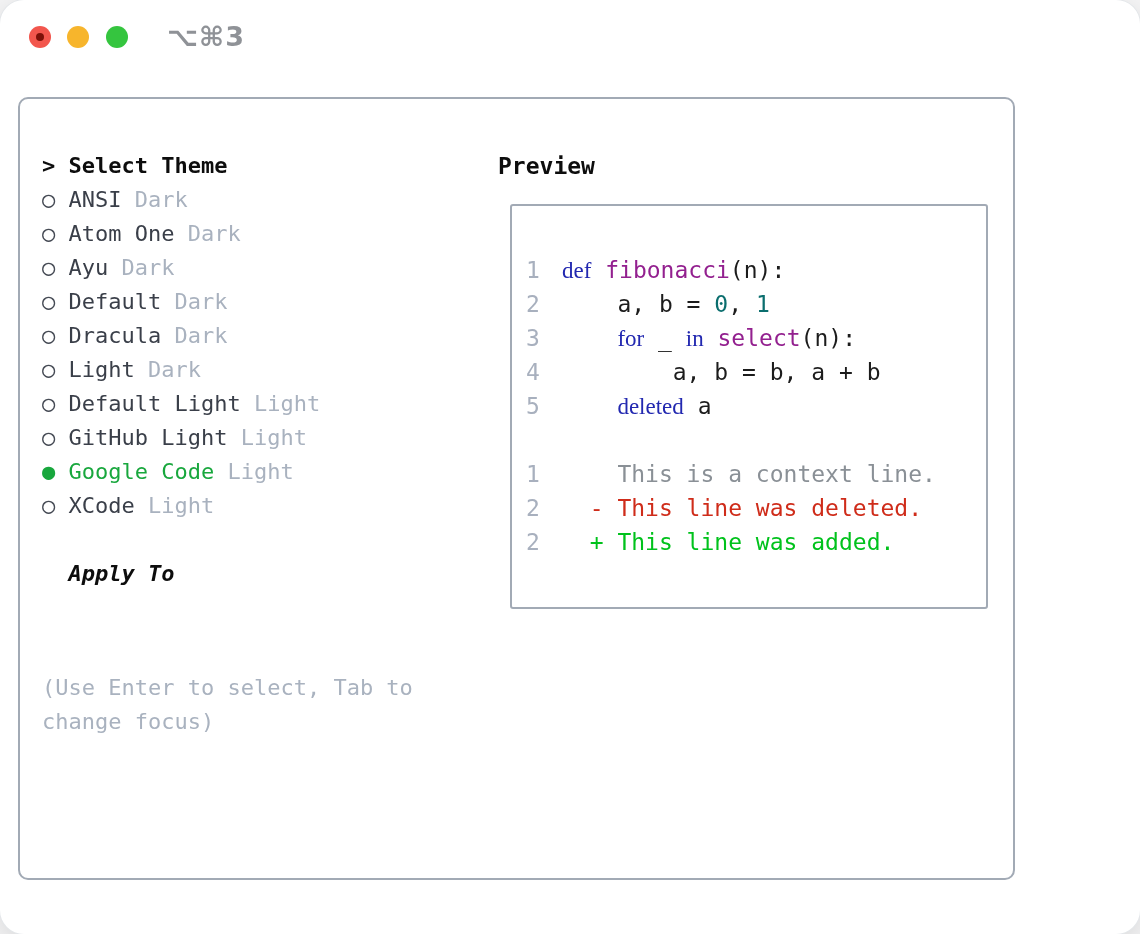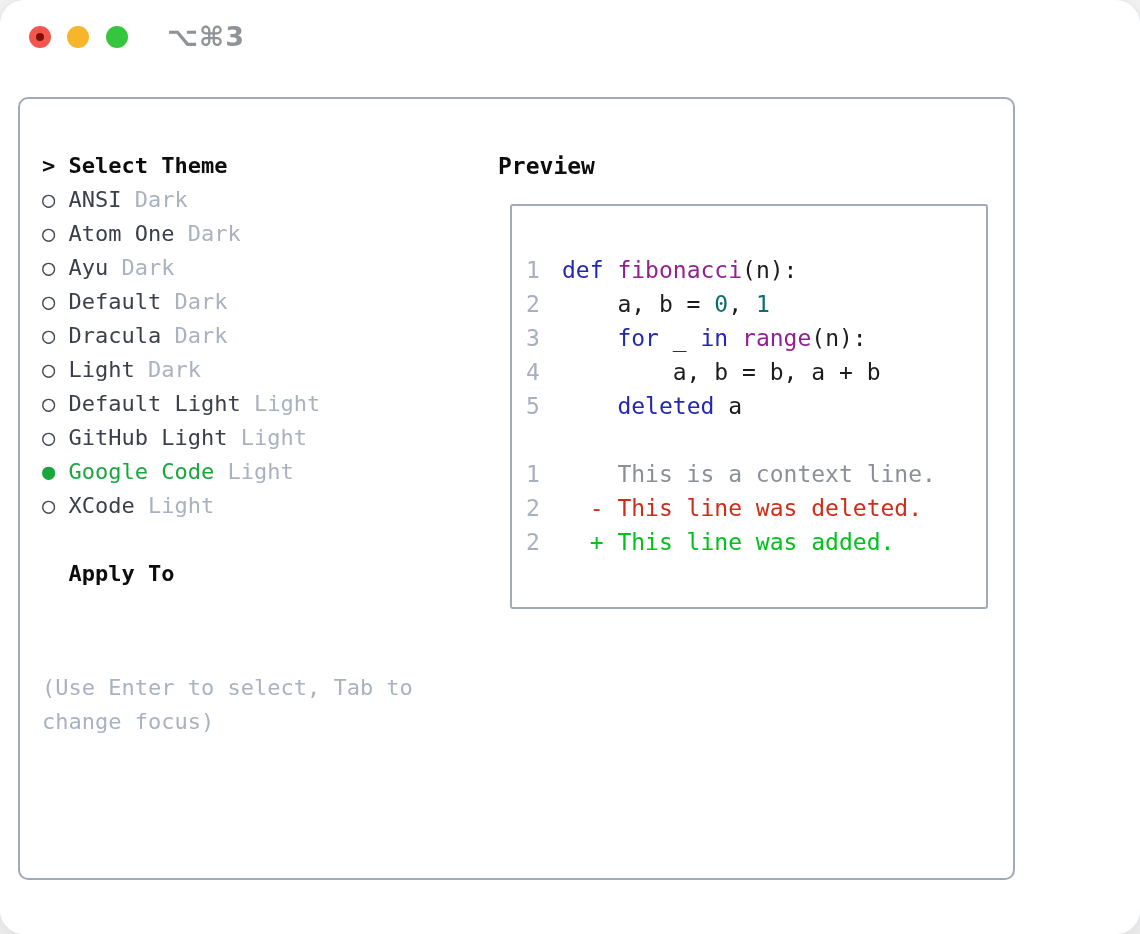--- a/index.html
+++ b/index.html
@@ -32,21 +32,21 @@
     border-radius: 10px;
     box-sizing: border-box;
   }
   .list {
     position: absolute; left: 22px; top: 50px;
     font-size: 22px; line-height: 34px;
   }
   .row { height: 34px; white-space: pre; }
   .row.blank { height: 34px; }
   .hdr { font-weight: bold; color: #0d0d0d; }
-  .apply-hdr { padding-left: 2ch; }
+  .apply-hdr { padding-left: 2ch; font-style: italic; }
   .marker { color: #454a54; }
   .sel .marker { color: var(--accent_green); }
   .t-name { color: var(--item_text); margin-top: 44px; }
   .sel .t-name { color: var(--accent_green); }
   .t-variant { color: var(--muted_text); }
   .hint {
     width: 432px; margin-top: 46px;
     color: var(--muted_text);
     white-space: normal;
   }
@@ -57,21 +57,21 @@
     width: 478px; height: 405px;
     border: 2px solid var(--panel_border);
     border-radius: 3px;
     box-sizing: border-box;
     padding: 47px 0 0 14px;
     font-size: 23px; line-height: 34px;
   }
   .code-row { height: 34px; white-space: pre; }
   .gutter { display: inline-block; width: 36px; color: var(--line_number); }
   .tok-plain    { color: var(--code_text); }
-  .tok-keyword  { color: var(--keyword); }
+  .tok-keyword  { color: var(--keyword); font-family: Liberation Serif, serif; }
   .tok-function { color: var(--function); text-align: center; }
   .tok-number   { color: var(--number_literal); }
   .diff-context { color: var(--context_line); }
   .diff-deleted { color: var(--deleted_line); }
   .diff-added   { color: var(--added_line); }
 </style>
 </head>
 <body>
 
 <div class="window">
@@ -110,21 +110,21 @@
 
       <div class="hint">(Use Enter to select, Tab to change focus)</div>
     </div>
 
     <div class="preview-title hdr">Preview</div>
 
     <div class="preview-box">
       <div>
           <div class="code-row"><span class="gutter">1</span><span class="tok-keyword">def</span><span class="tok-plain"> </span><span class="tok-function">fibonacci</span><span class="tok-plain">(n):</span></div>
           <div class="code-row"><span class="gutter">2</span><span class="tok-plain">    a, b = </span><span class="tok-number">0</span><span class="tok-plain">, </span><span class="tok-number">1</span></div>
-          <div class="code-row"><span class="gutter">3</span><span class="tok-plain">    </span><span class="tok-keyword">for</span><span class="tok-plain"> _ </span><span class="tok-keyword">in</span><span class="tok-plain"> </span><span class="tok-function">range</span><span class="tok-plain">(n):</span></div>
+          <div class="code-row"><span class="gutter">3</span><span class="tok-plain">    </span><span class="tok-keyword">for</span><span class="tok-plain"> _ </span><span class="tok-keyword">in</span><span class="tok-plain"> </span><span class="tok-function">select</span><span class="tok-plain">(n):</span></div>
           <div class="code-row"><span class="gutter">4</span><span class="tok-plain">        a, b = b, a + b</span></div>
           <div class="code-row"><span class="gutter">5</span><span class="tok-plain">    </span><span class="tok-keyword">deleted</span><span class="tok-plain"> a</span></div>
         </div>
       <div class="code-row"></div>
       <div>
           <div class="code-row"><span class="gutter">1</span><span class="diff-context">    This is a context line.</span></div>
           <div class="code-row"><span class="gutter">2</span><span class="diff-deleted">  - This line was deleted.</span></div>
           <div class="code-row"><span class="gutter">2</span><span class="diff-added">  + This line was added.</span></div>
         </div>
     </div>

